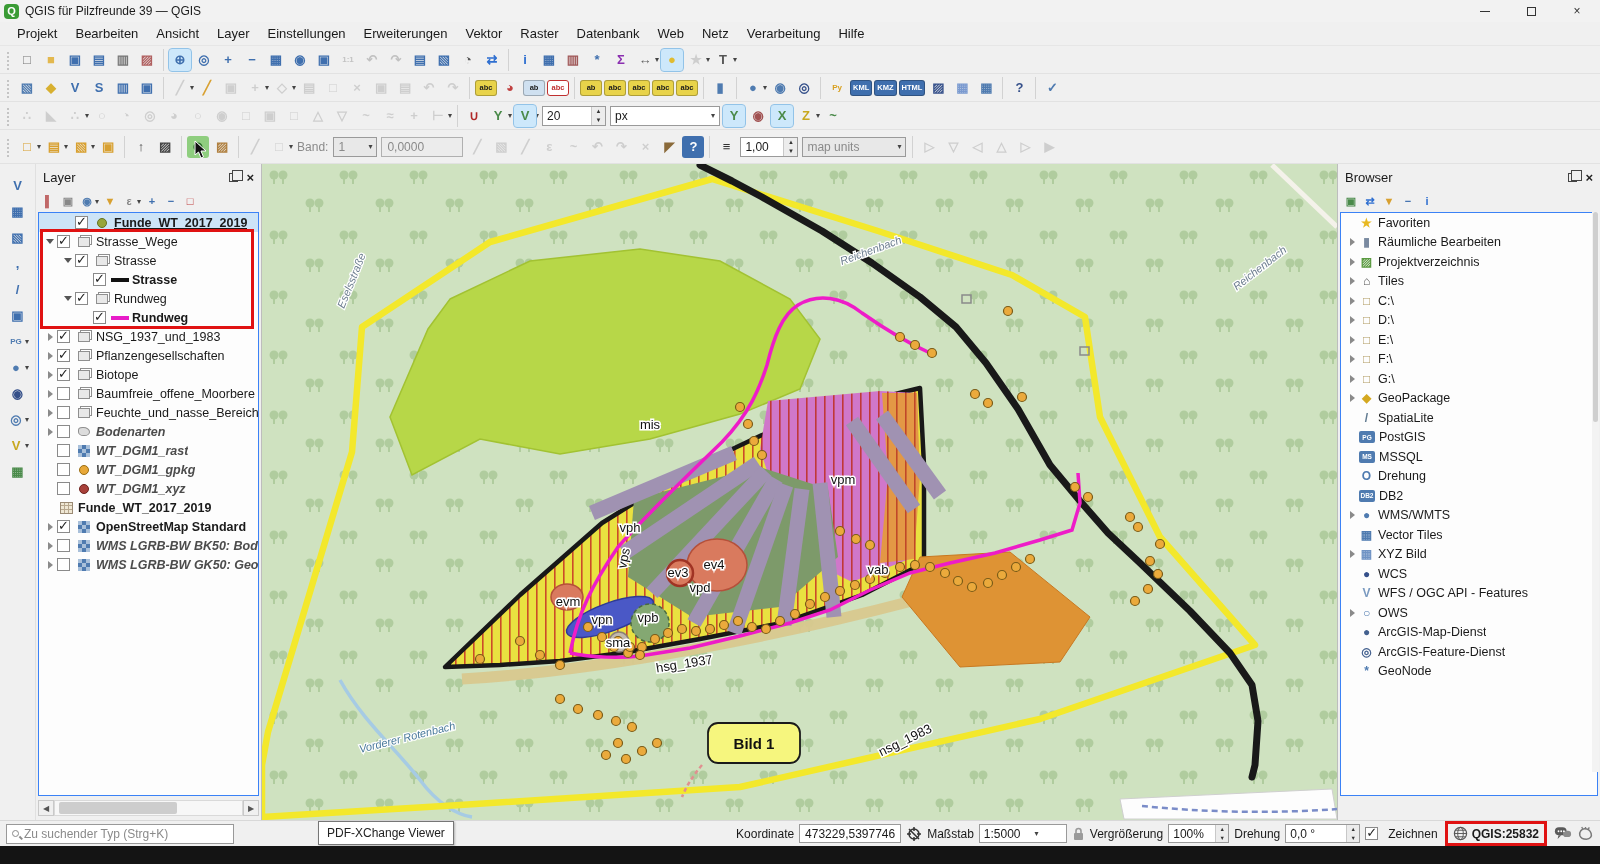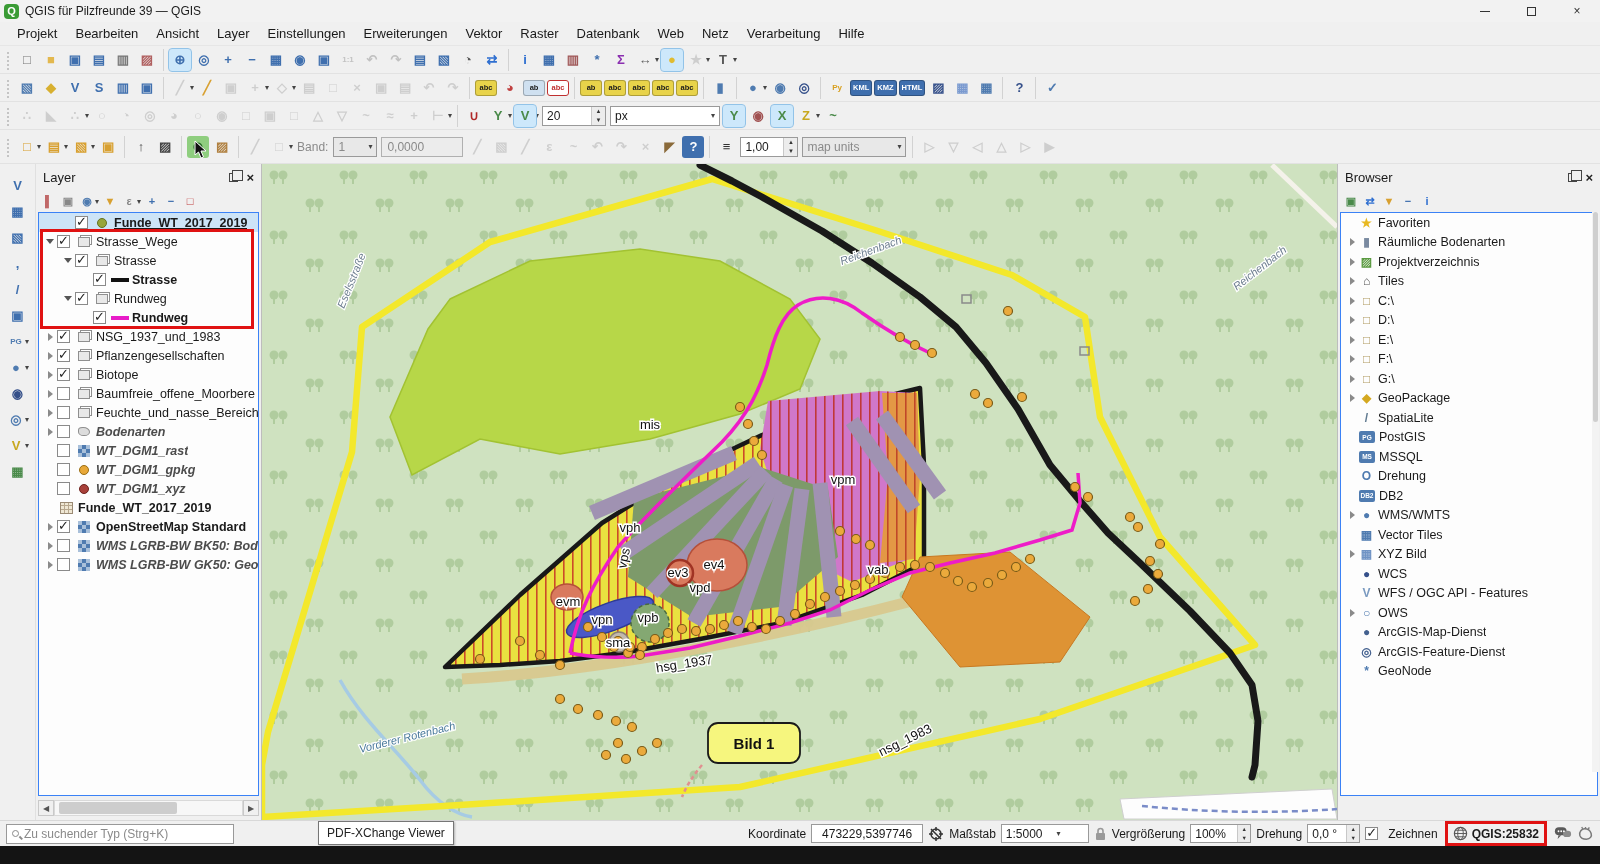--- a/index.html
+++ b/index.html
@@ -805,21 +805,21 @@
         <div class="trow" style="height: 19.5px; padding-left: 4px;">
           <span class="exp"></span>
           <span class="bi" style="color: rgb(232, 184, 32);">★</span>
           <span class="tlabel">Favoriten</span>
         </div>
         <div class="trow" style="height: 19.5px; padding-left: 4px;">
           <span class="exp">
             <i class="e-c"></i>
           </span>
           <span class="bi" style="color: rgb(122, 138, 160);">▮</span>
-          <span class="tlabel">Räumliche Bodenarten</span>
+          <span class="tlabel">Räumliche Bearbeiten</span>
         </div>
         <div class="trow" style="height: 19.5px; padding-left: 4px;">
           <span class="exp">
             <i class="e-c"></i>
           </span>
           <span class="bi" style="color: rgb(90, 154, 64);">▨</span>
           <span class="tlabel">Projektverzeichnis</span>
         </div>
         <div class="trow" style="height: 19.5px; padding-left: 4px;">
           <span class="exp">
@@ -956,21 +956,21 @@
 <div id="anno-layers" class="red-box"></div>
 
 <div id="statusbar">
   <div id="locator">
     <span class="mag"></span>
     <span>Zu suchender Typ (Strg+K)</span>
   </div>
   <div id="tooltip">PDF-XChange Viewer</div>
   <div id="sb-right">
     <span>Koordinate</span>
-    <span class="sb-field" style="width:112px">473229,5397746</span>
+    <span class="sb-field" style="width:102px">473229,5397746</span>
     <svg width="16" height="16" viewBox="0 0 16 16">
         <circle cx="8" cy="8" r="5" fill="none" stroke="#333" stroke-width="1.5"></circle>
         <path d="M8 1v4M8 11v4M1 8h4M11 8h4" stroke="#333" stroke-width="1.5"></path>
         <path d="M3,3 L13,13" stroke="#333" stroke-width="1.5"></path>
       </svg>
     <span>Maßstab</span>
     <span class="sb-sel" style="width:88px">
         <span>1:5000</span>
         <span class="caret">▾</span>
       </span>
@@ -981,21 +981,21 @@
     <span>Vergrößerung</span>
     <span class="sb-spin">
         <span class="v" style="width:46px">100%</span>
         <span class="arr">
           <span>▲</span>
           <span>▼</span>
         </span>
       </span>
     <span>Drehung</span>
     <span class="sb-spin">
-        <span class="v" style="width:38px">0,0 °</span>
+        <span class="v" style="width:60px">0,0 °</span>
         <span class="arr">
           <span>▲</span>
           <span>▼</span>
         </span>
       </span>
     <span class="chk on"></span>
     <span>Zeichnen</span>
     <span id="epsg-wrap">
       <svg width="15" height="15" viewBox="0 0 16 16">
           <circle cx="8" cy="8" r="6.5" fill="none" stroke="#555" stroke-width="1.3"></circle>

